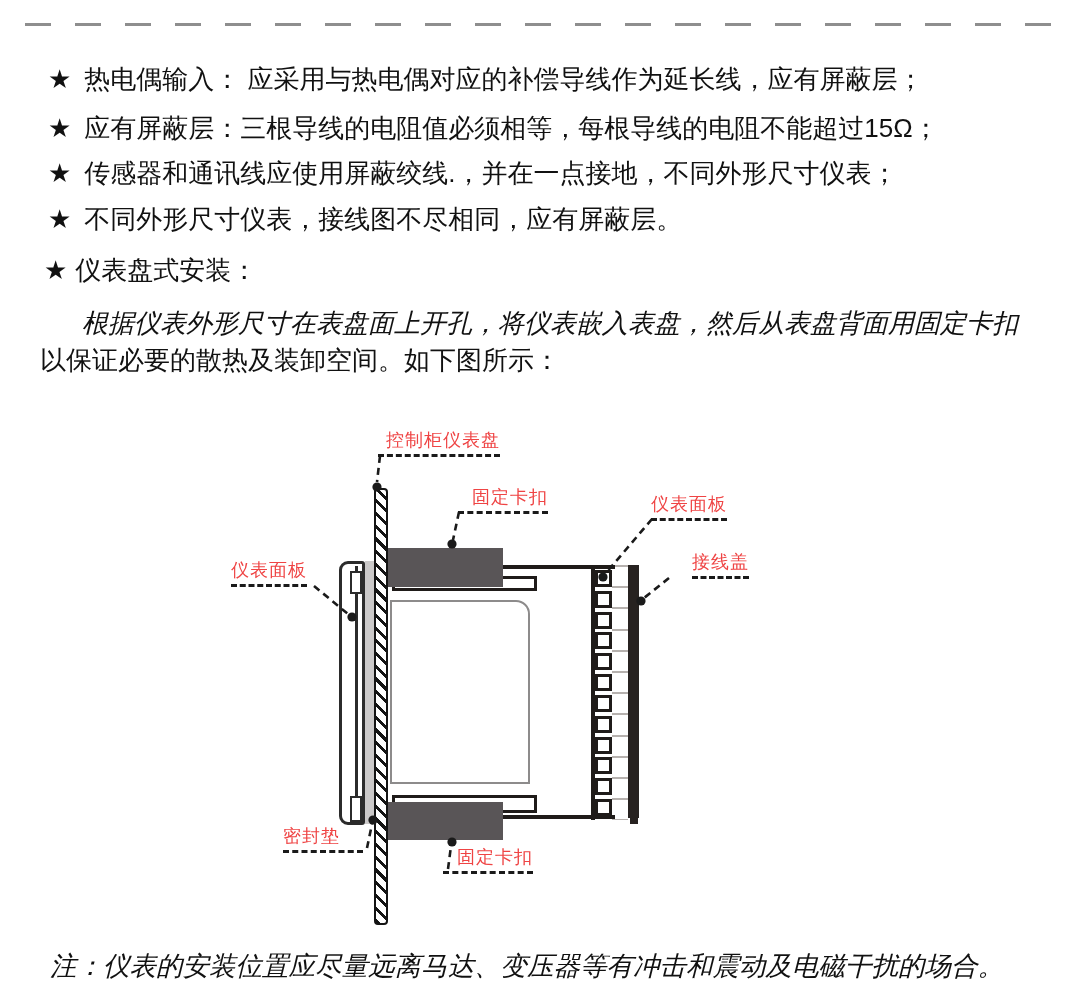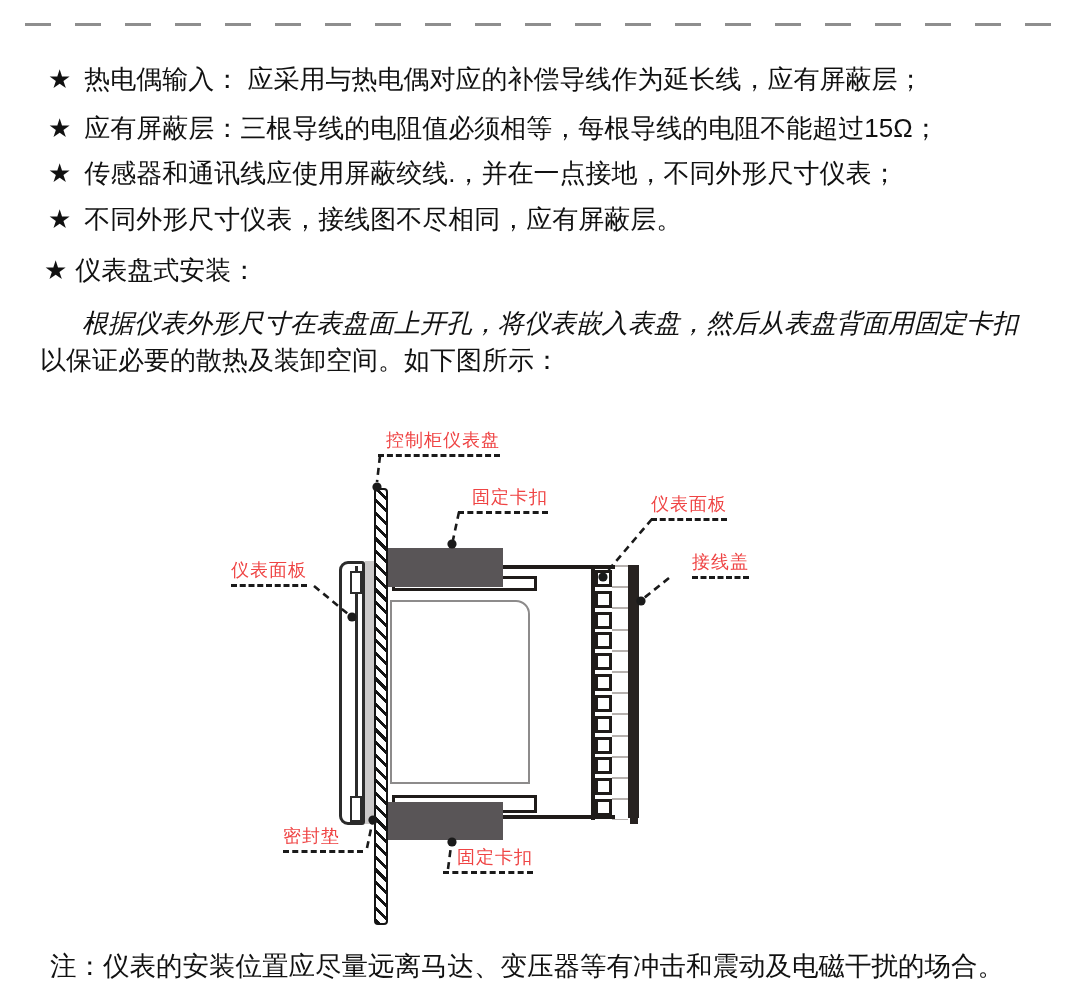--- a/index.html
+++ b/index.html
@@ -13,21 +13,21 @@
   .bullet .star { margin-right:13px; font-size:26px; }
   .b1 { top:62px; } .b2 { top:111px; } .b3 { top:156px; } .b4 { top:202px; }
 
   .heading { position:absolute; left:44px; top:253px; font-size:26px; line-height:34px; display:flex; white-space:nowrap; }
   .heading .star { margin-right:8px; }
 
   .para { position:absolute; left:40px; top:305px; width:1012px; font-size:26px; line-height:37px; }
   .para .indent { padding-left:42px;font-style:italic; }
   .para div { white-space:nowrap; }
 
-  .note { position:absolute; left:50px; top:949px; font-size:26.5px; line-height:34px; white-space:nowrap; }
+  .note { position:absolute; left:50px; top:949px; font-size:26.5px; line-height:34px; white-space:nowrap;font-style:italic; }
 
   
   .diagram { position:absolute; left:0; top:420px; width:760px; height:525px; }
   .diagram .abs { position:absolute; }
 
   .dlabel { position:absolute; font-size:18px; line-height:22px; padding-bottom:3px;
     border-bottom:3px dashed #1a1a1a; color:#ef4444; white-space:nowrap; letter-spacing:1px; }
   .lbl-panel { left:378px; top:9px;  padding-left:8px; }
   .lbl-clamp-top { left:458px; top:66px; padding-left:14px; }
   .lbl-terminal { left:651px; top:73px; }

